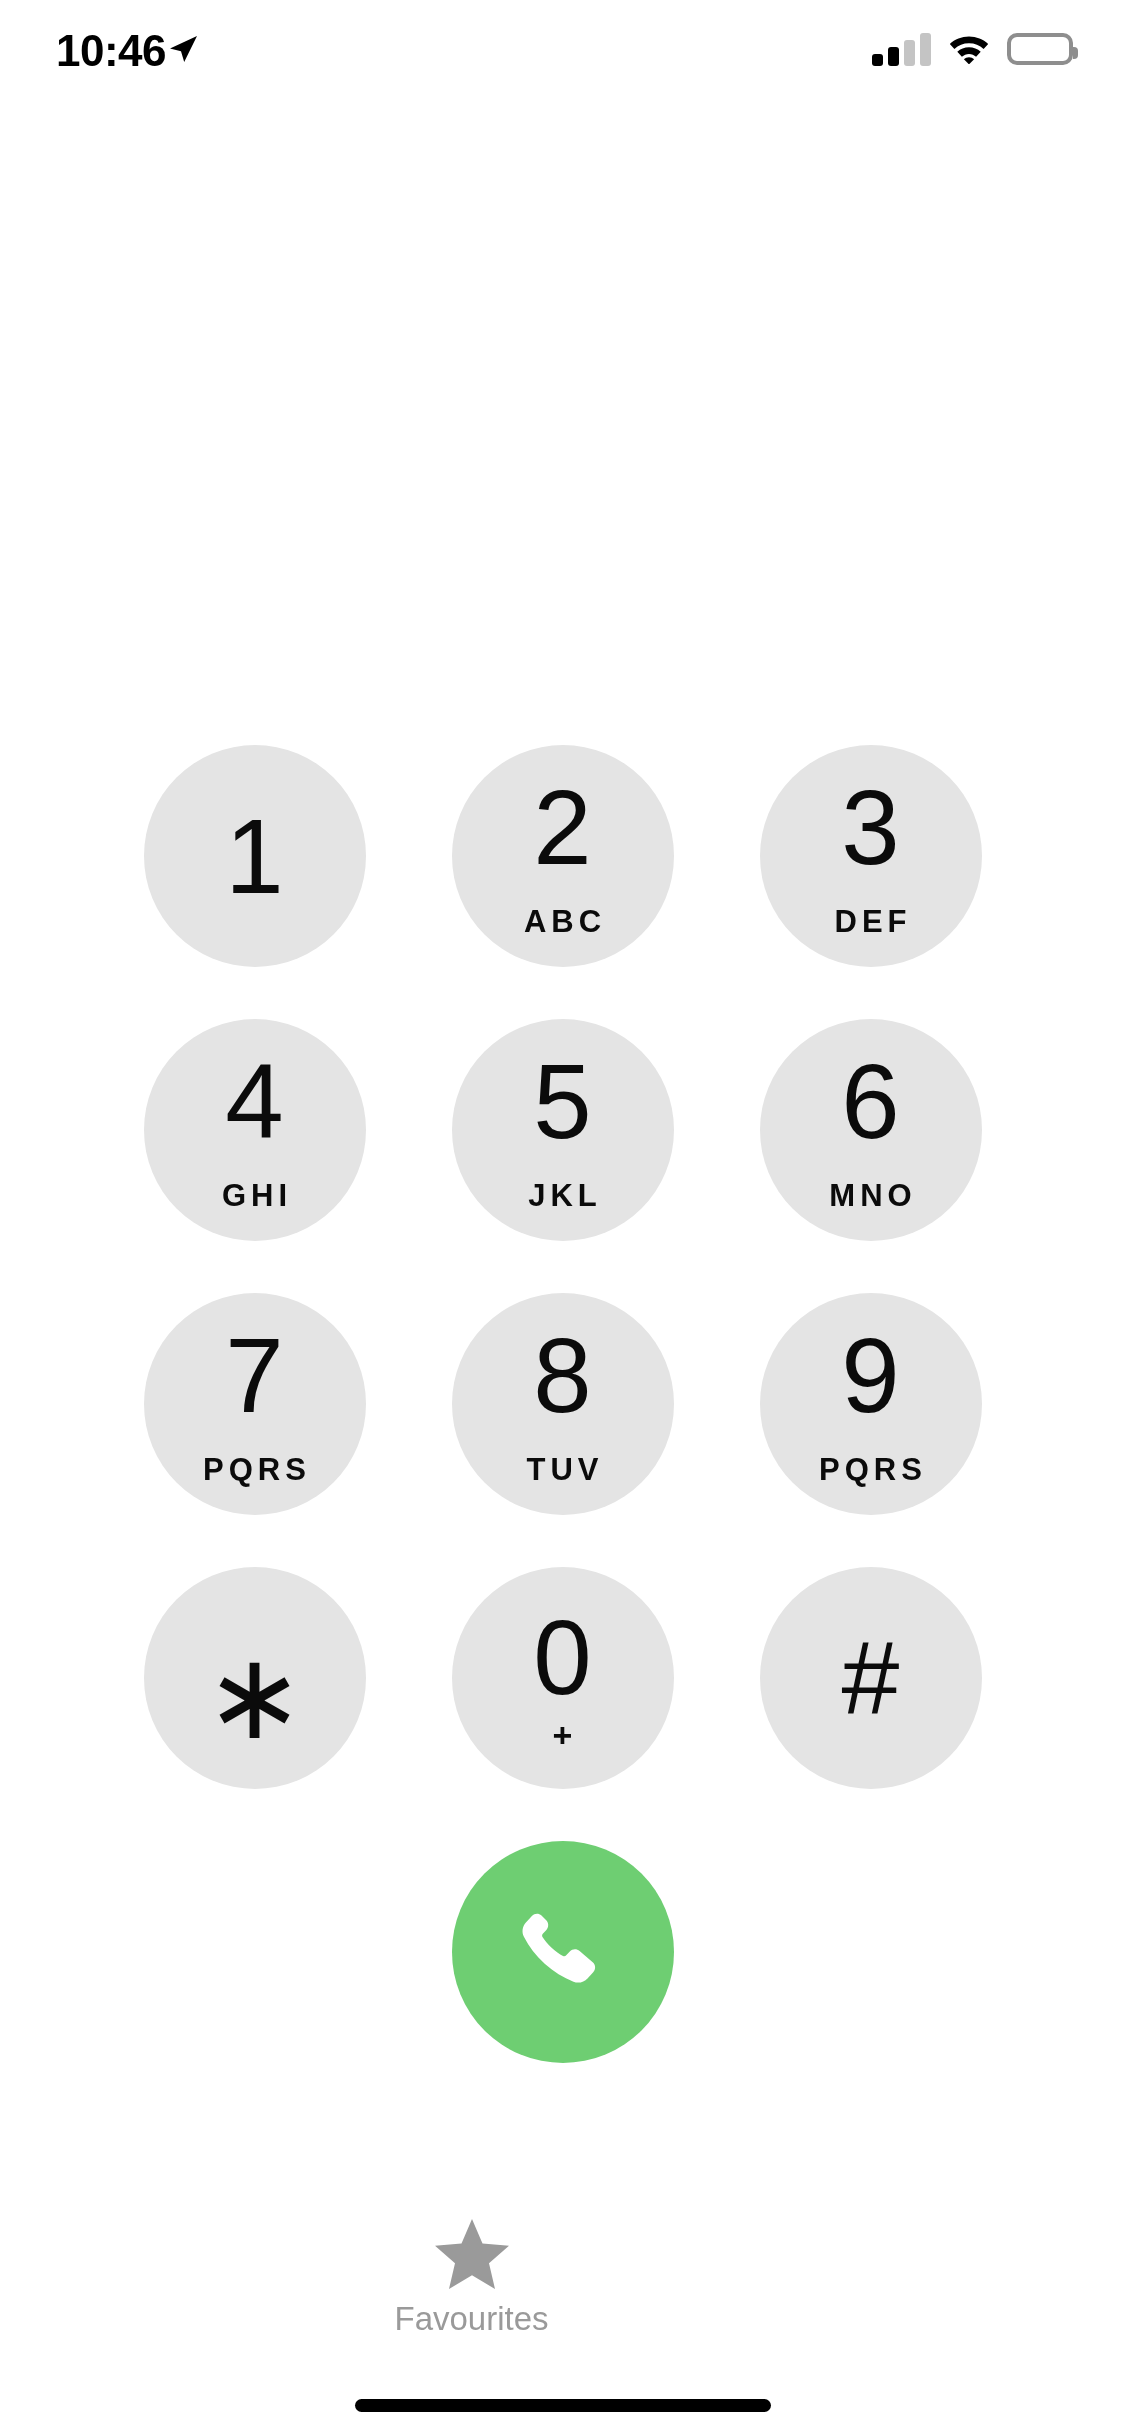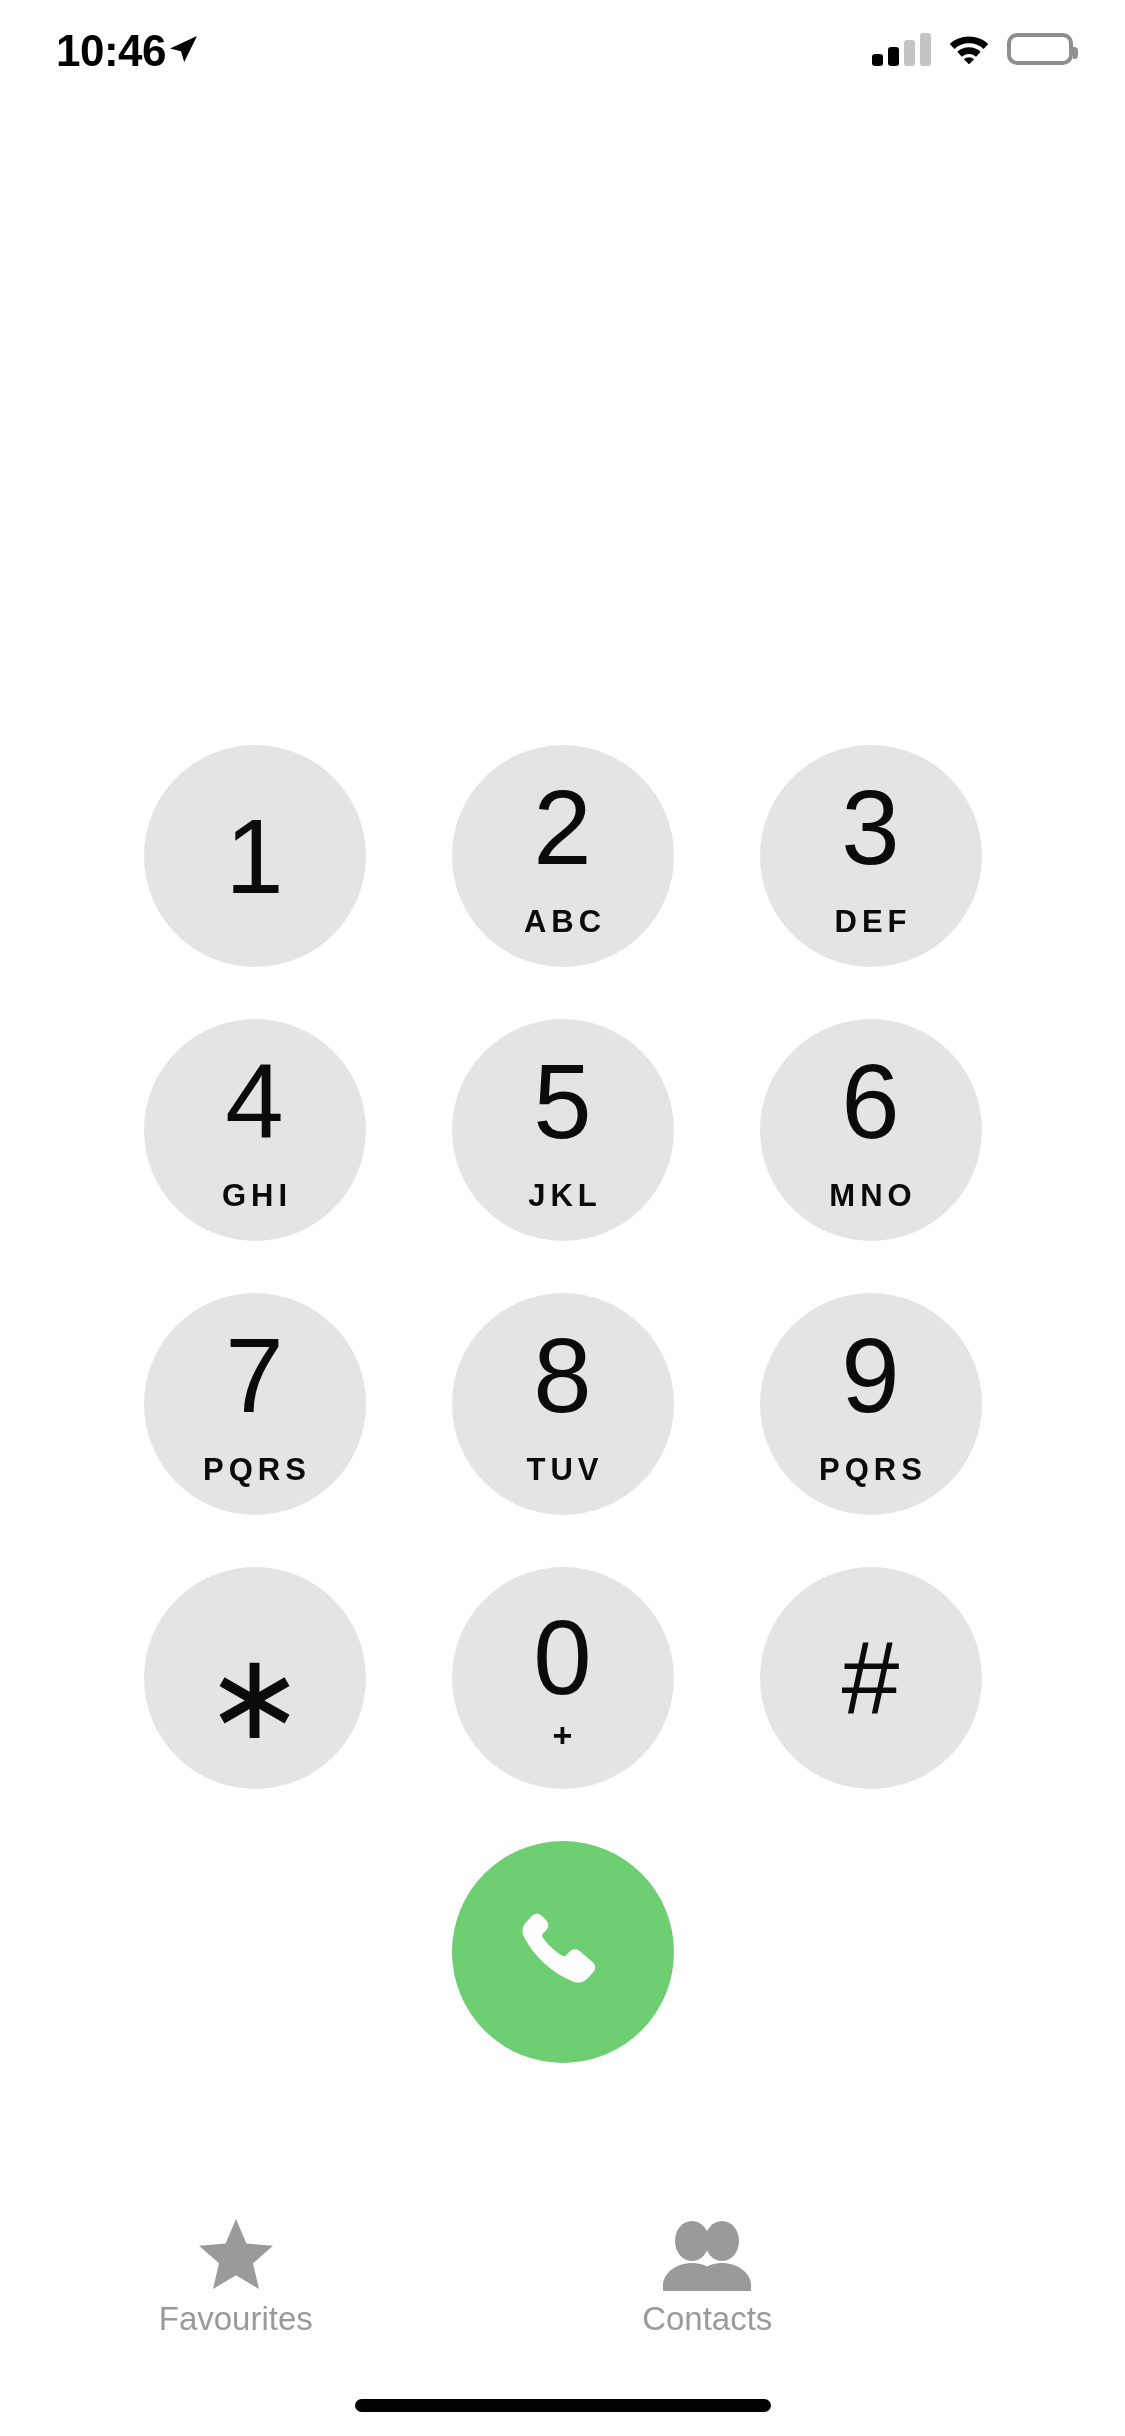--- a/index.html
+++ b/index.html
@@ -350,28 +350,17 @@
   <div class="tab">
     <span class="tab-icon">
       <svg width="78" height="74" viewBox="0 0 78 74">
         <path d="M39 2 L49.5 26.5 L76 28.8 L56 46.3 L62 72 L39 58.3 L16 72 L22 46.3 L2 28.8 L28.5 26.5 Z" fill="#9a9a9a"></path>
       </svg>
     </span>
     <span class="tab-label">Favourites</span>
   </div>
 
 
-  <div class="tab">
-    <span class="tab-icon">
-      <svg width="92" height="74" viewBox="0 0 92 74">
-        <ellipse cx="31" cy="24" rx="17" ry="20" fill="#9a9a9a"></ellipse>
-        <path d="M31 46c-15 0-27 9-29 20 0 4 0 8 0 8h58s0-4 0-8c-2-11-14-20-29-20z" fill="#9a9a9a"></path>
-        <ellipse cx="61" cy="24" rx="17" ry="20" fill="#9a9a9a"></ellipse>
-        <path d="M61 46c-15 0-27 9-29 20 0 4 0 8 0 8h58s0-4 0-8c-2-11-14-20-29-20z" fill="#9a9a9a"></path>
-      </svg>
-    </span>
-    <span class="tab-label">Contacts</span>
-  </div>
 
 
 </div>
 
 <div class="home-indicator"></div>
 
 </body></html>

